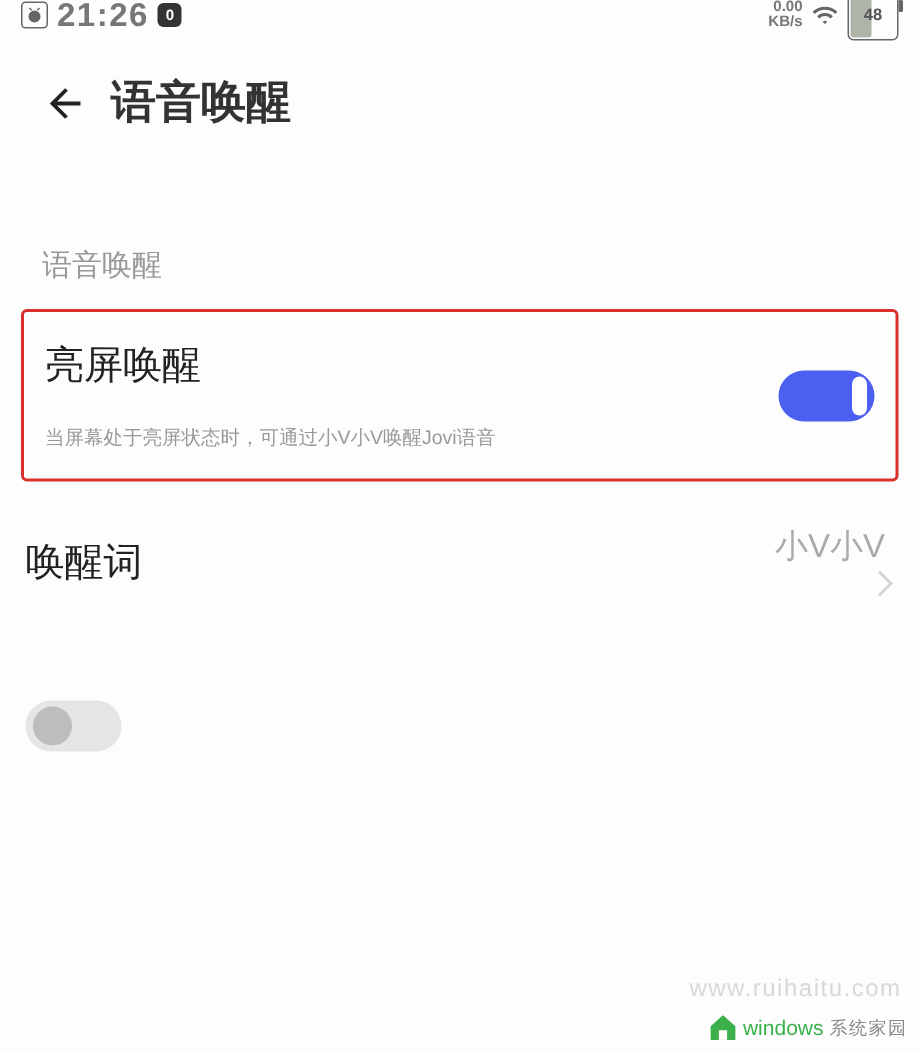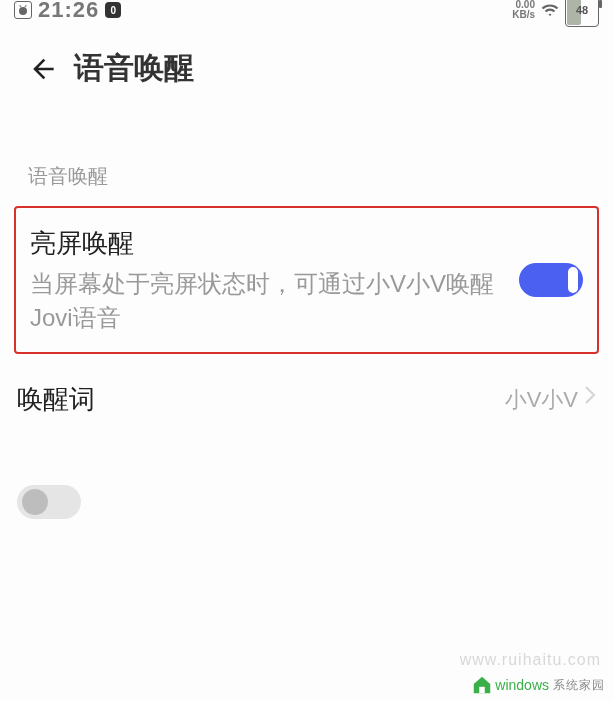--- a/index.html
+++ b/index.html
@@ -74,25 +74,25 @@
     display: flex;
     align-items: center;
     justify-content: space-between;
     padding: 18px 17px;
     gap: 18px;
   }
   .settings-row .text-col {
     flex: 1;
     display: flex;
     flex-direction: column;
-    gap: 6px;
+    gap: 22px;
     justify-content: space-between;
   }
   .row-title { font-size: 26px; color:#222; }
-  .row-desc { font-size: 24px; color:#999; line-height:1.4; }
+  .row-desc { font-size: 13px; color:#999; line-height:1.4; }
   .row-value { font-size: 22px; color:#aaa; margin-right:6px; }
   .chevron { width:12px; height:20px; opacity:.35; flex:0 0 auto; }
 
   
   .highlighted {
     border: 2px solid #d9302c;
     border-radius: 4px;
     margin: 0 14px;
     padding: 18px 14px;
   }
@@ -105,21 +105,21 @@
   .toggle .knob {
     position:absolute; top:4px; width:26px; height:26px; border-radius:50%;
     background:#fff;
   }
   .toggle.on { background:#4b5ff0; }
   .toggle.on .knob { right:5px; width:10px; height:26px; border-radius:5px; }
   .toggle.off { background:#e5e5e5; }
   .toggle.off .knob { left:5px; background:#bdbdbd; }
 
   
-  .value-right { display:flex; align-items:flex-start; }
+  .value-right { display:flex; align-items:flex-end;flex-direction:column; }
 
   
   .gap-row { margin-top: 10px; }
   .big-gap { margin-top: 32px; }
 
   
   .watermark {
     position:absolute; right:8px; bottom:5px;
     display:flex; align-items:center; gap:2px;
     font-size:14px; color:#3bb04a;

